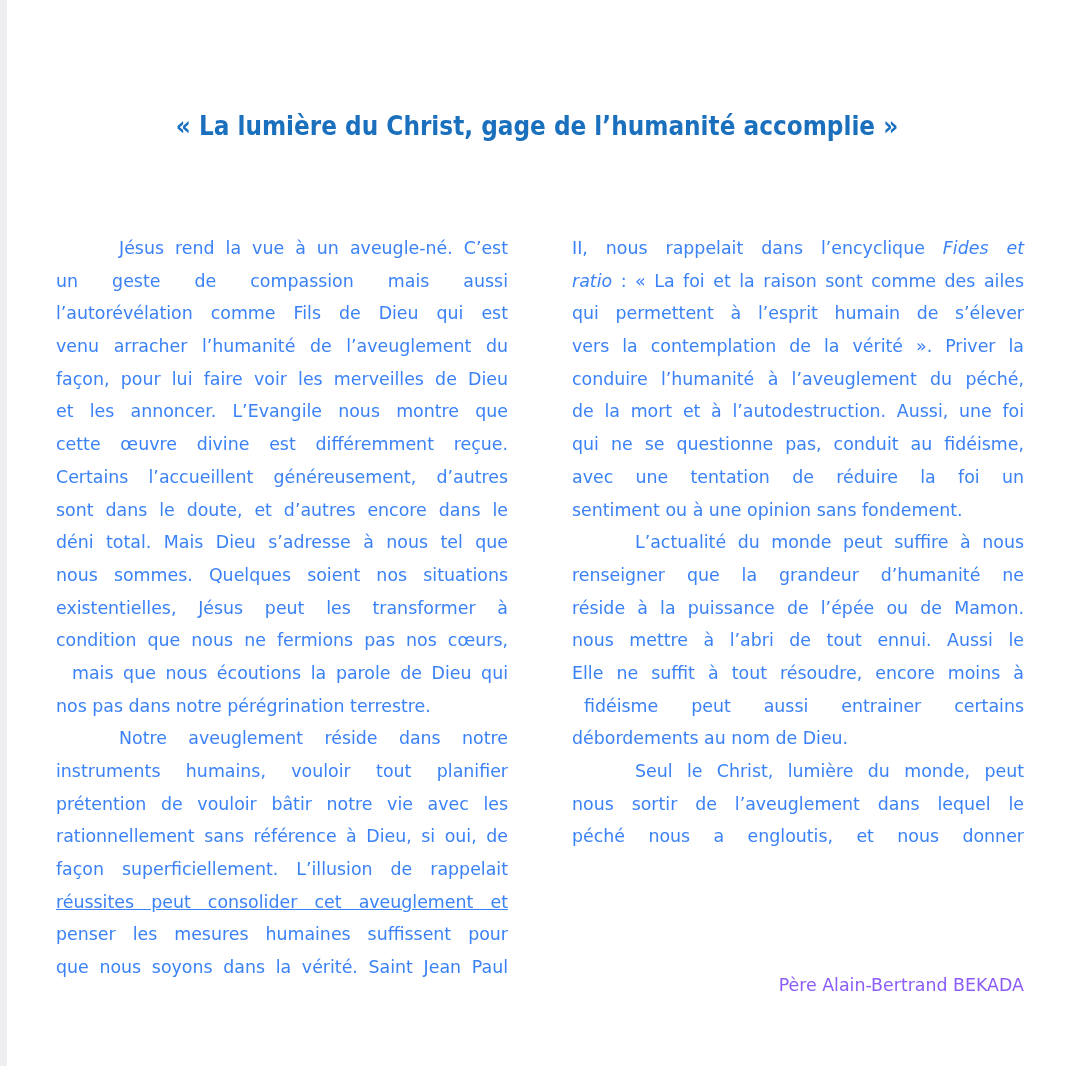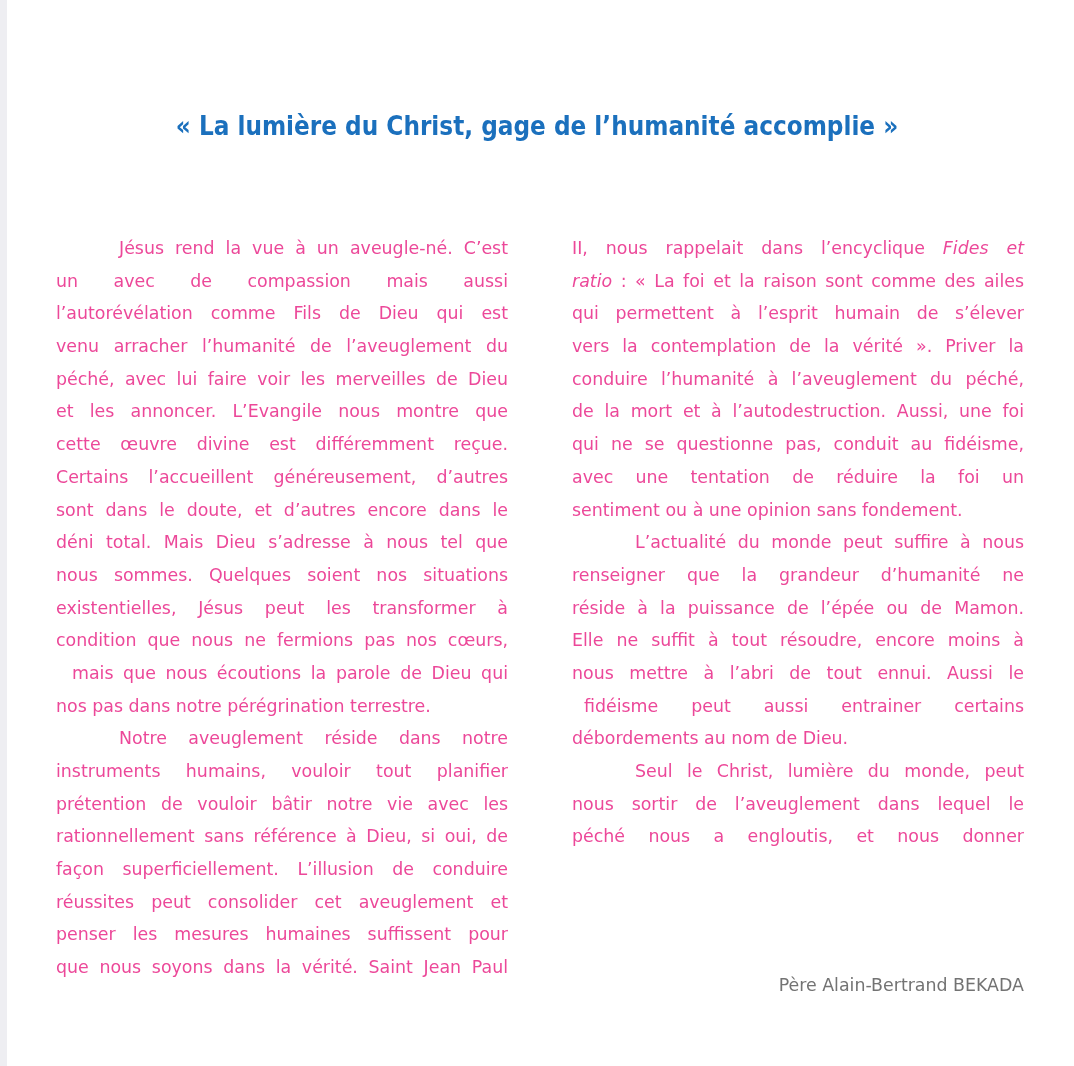--- a/index.html
+++ b/index.html
@@ -14,86 +14,86 @@
   }
   .title {
     position: absolute; left: 0; right: 0; top: 110px;
     text-align: center; color: #1b70bd;
     font-size: 27px; font-weight: bold; letter-spacing: 0px;
     font-family: "DejaVu Sans", sans-serif;
     transform: scaleX(0.86); transform-origin: center;
   }
   .column {
     position: absolute; top: 232px; width: 452px;
-    color: #ec4899;
+    color: #3b82f6;
     font-family: "DejaVu Sans", sans-serif;
     font-size: 17.4px; line-height: 32.7px;
   }
   .col-left { left: 56px; }
   .col-right { left: 572px; }
   .line {
     display: block; white-space: nowrap; text-align: justify;
     text-align-last: justify; height: 32.7px; overflow: visible;
   }
   .line.last { text-align-last: left; }
   .line.indent { padding-left: 63px; }
   .sig {
     position: absolute; right: 50px; top: 975px;
-    color: #737373; font-size: 17.4px;
+    color: #8b5cf6; font-size: 17.4px;
     font-family: "DejaVu Sans", sans-serif;
   }
   em { font-style: italic; }
 </style>
 </head>
 <body>
 
 <div class="left-strip"></div>
 
 <h1 class="title" style="margin:0;">« La lumière du Christ, gage de l’humanité accomplie »</h1>
 
 <div class="column col-left" id="col-left">
     <span class="line indent" style="white-space: normal;">Jésus rend la vue à un aveugle-né. C’est</span>
-    <span class="line" style="white-space: normal;">un avec de compassion mais aussi</span>
+    <span class="line" style="white-space: normal;">un geste de compassion mais aussi</span>
     <span class="line" style="white-space: normal;">l’autorévélation comme Fils de Dieu qui est</span>
     <span class="line" style="white-space: normal;">venu arracher l’humanité de l’aveuglement du</span>
-    <span class="line" style="white-space: normal;">péché, avec lui faire voir les merveilles de Dieu</span>
+    <span class="line" style="white-space: normal;">façon, pour lui faire voir les merveilles de Dieu</span>
     <span class="line" style="white-space: normal;">et les annoncer. L’Evangile nous montre que</span>
     <span class="line" style="white-space: normal;">cette œuvre divine est différemment reçue.</span>
     <span class="line" style="white-space: normal;">Certains l’accueillent généreusement, d’autres</span>
     <span class="line" style="white-space: normal;">sont dans le doute, et d’autres encore dans le</span>
     <span class="line" style="white-space: normal;">déni total. Mais Dieu s’adresse à nous tel que</span>
     <span class="line" style="white-space: normal;">nous sommes. Quelques soient nos situations</span>
     <span class="line" style="white-space: normal;">existentielles, Jésus peut les transformer à</span>
     <span class="line" style="white-space: normal;">condition que nous ne fermions pas nos cœurs,</span>
     <span class="line" style="white-space: normal; margin-left: 16px;">mais que nous écoutions la parole de Dieu qui</span>
     <span class="line last">nos pas dans notre pérégrination terrestre.</span>
     <span class="line indent" style="white-space: normal;">Notre aveuglement réside dans notre</span>
     <span class="line" style="white-space: normal;">instruments humains, vouloir tout planifier</span>
     <span class="line" style="white-space: normal;">prétention de vouloir bâtir notre vie avec les</span>
     <span class="line" style="white-space: normal;">rationnellement sans référence à Dieu, si oui, de</span>
-    <span class="line" style="white-space: normal;">façon superficiellement.  L’illusion de conduire</span>
-    <span class="line" style="white-space: normal;">réussites peut consolider cet aveuglement et</span>
+    <span class="line" style="white-space: normal;">façon superficiellement.  L’illusion de rappelait</span>
+    <span class="line" style="white-space: normal; text-decoration: underline;">réussites peut consolider cet aveuglement et</span>
     <span class="line" style="white-space: normal;">penser les mesures humaines suffissent pour</span>
     <span class="line" style="white-space: normal;">que nous soyons dans la vérité. Saint Jean Paul</span>
   </div>
 <div class="column col-right" id="col-right">
     <span class="line" style="white-space: normal;"><span>II, nous rappelait dans l’encyclique </span><em>Fides et</em></span>
     <span class="line" style="white-space: normal;"><em>ratio</em><span> : « La foi et la raison sont comme des ailes</span></span>
     <span class="line" style="white-space: normal;">qui permettent à l’esprit humain de s’élever</span>
     <span class="line" style="white-space: normal;">vers la contemplation de la vérité ».   Priver la</span>
     <span class="line" style="white-space: normal;">conduire l’humanité à l’aveuglement du péché,</span>
     <span class="line" style="white-space: normal;">de la mort et à l’autodestruction. Aussi, une foi</span>
     <span class="line" style="white-space: normal;">qui ne se questionne pas, conduit au fidéisme,</span>
     <span class="line" style="white-space: normal;">avec une tentation de réduire la foi un</span>
     <span class="line last">sentiment ou à une opinion sans fondement.</span>
     <span class="line indent" style="white-space: normal;">L’actualité du monde peut suffire à nous</span>
     <span class="line" style="white-space: normal;">renseigner que la grandeur d’humanité ne</span>
     <span class="line" style="white-space: normal;">réside à la puissance de l’épée ou de Mamon.</span>
+    <span class="line" style="white-space: normal;">nous mettre à l’abri de tout ennui. Aussi le</span>
     <span class="line" style="white-space: normal;">Elle ne suffit à tout résoudre, encore moins à</span>
-    <span class="line" style="white-space: normal;">nous mettre à l’abri de tout ennui. Aussi le</span>
     <span class="line" style="white-space: normal; margin-left: 12px;">fidéisme peut aussi entrainer certains</span>
     <span class="line last">débordements au nom de Dieu.</span>
     <span class="line indent" style="white-space: normal;">Seul le Christ, lumière du monde, peut</span>
     <span class="line" style="white-space: normal;">nous sortir de l’aveuglement dans lequel le</span>
     <span class="line" style="white-space: normal;">péché nous a engloutis, et nous donner</span>
   </div>
 
 <div class="sig">Père Alain-Bertrand BEKADA</div>
 
 </body></html>

